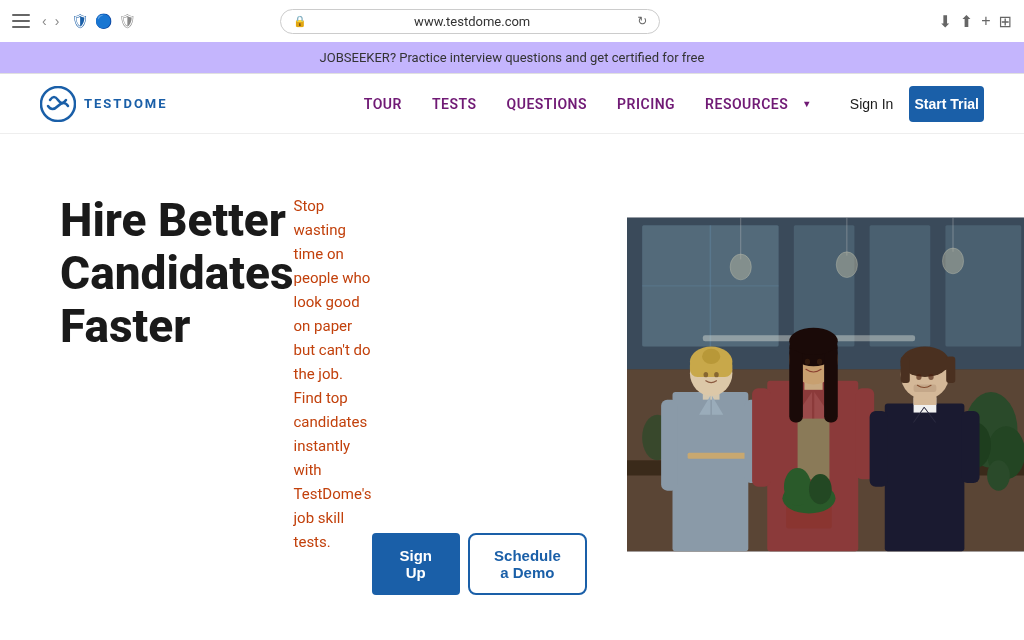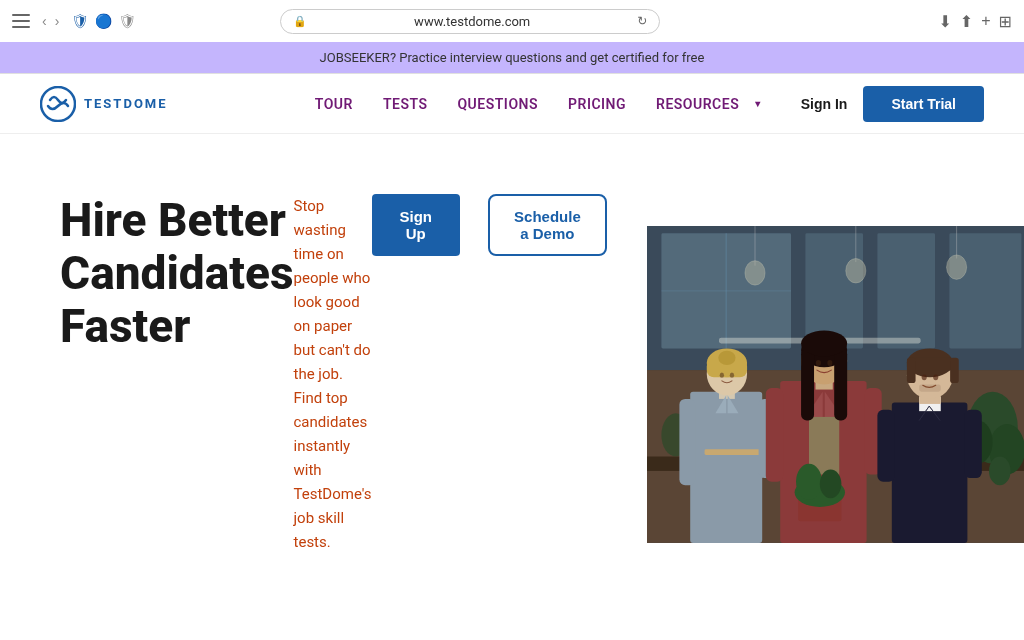--- a/index.html
+++ b/index.html
@@ -104,33 +104,33 @@
       gap: 16px;
     }
     .nav-auth {
       display: flex;
       align-items: center;
       gap: 16px;
       margin-left: 40px;
     }
     .sign-in-btn {
       font-size: 14px;
-      font-weight: 700;
+      font-weight: 400;
       color: #1a1a1a;
       text-decoration: none;
       cursor: pointer;
       background: none;
       border: none;
     }
     .start-trial-btn {
       background: #1a5fa8;
       color: white;
       border: none;
       border-radius: 4px;
-      padding: 10px 28px;
+      padding: 10px 5px;
       font-size: 14px;
       font-weight: 700;
       cursor: pointer;
     }
 
     
     .hero {
       display: flex;
       height: calc(640px - 42px - 37px - 60px);
       overflow: hidden;
@@ -152,22 +152,22 @@
     }
     .hero-subtext {
       font-size: 15px;
       color: #c2410c;
       line-height: 1.6;
       margin-bottom: 32px;
       max-width: 360px;
     }
     .hero-cta {
       display: flex;
-      gap: 28px;
-      align-items: flex-start;
+      gap: 8px;
+      align-items: flex-end;
     }
     .signup-btn {
       background: #1a5fa8;
       color: white;
       border: none;
       border-radius: 4px;
       padding: 14px 28px;
       font-size: 15px;
       font-weight: 700;
       cursor: pointer;

